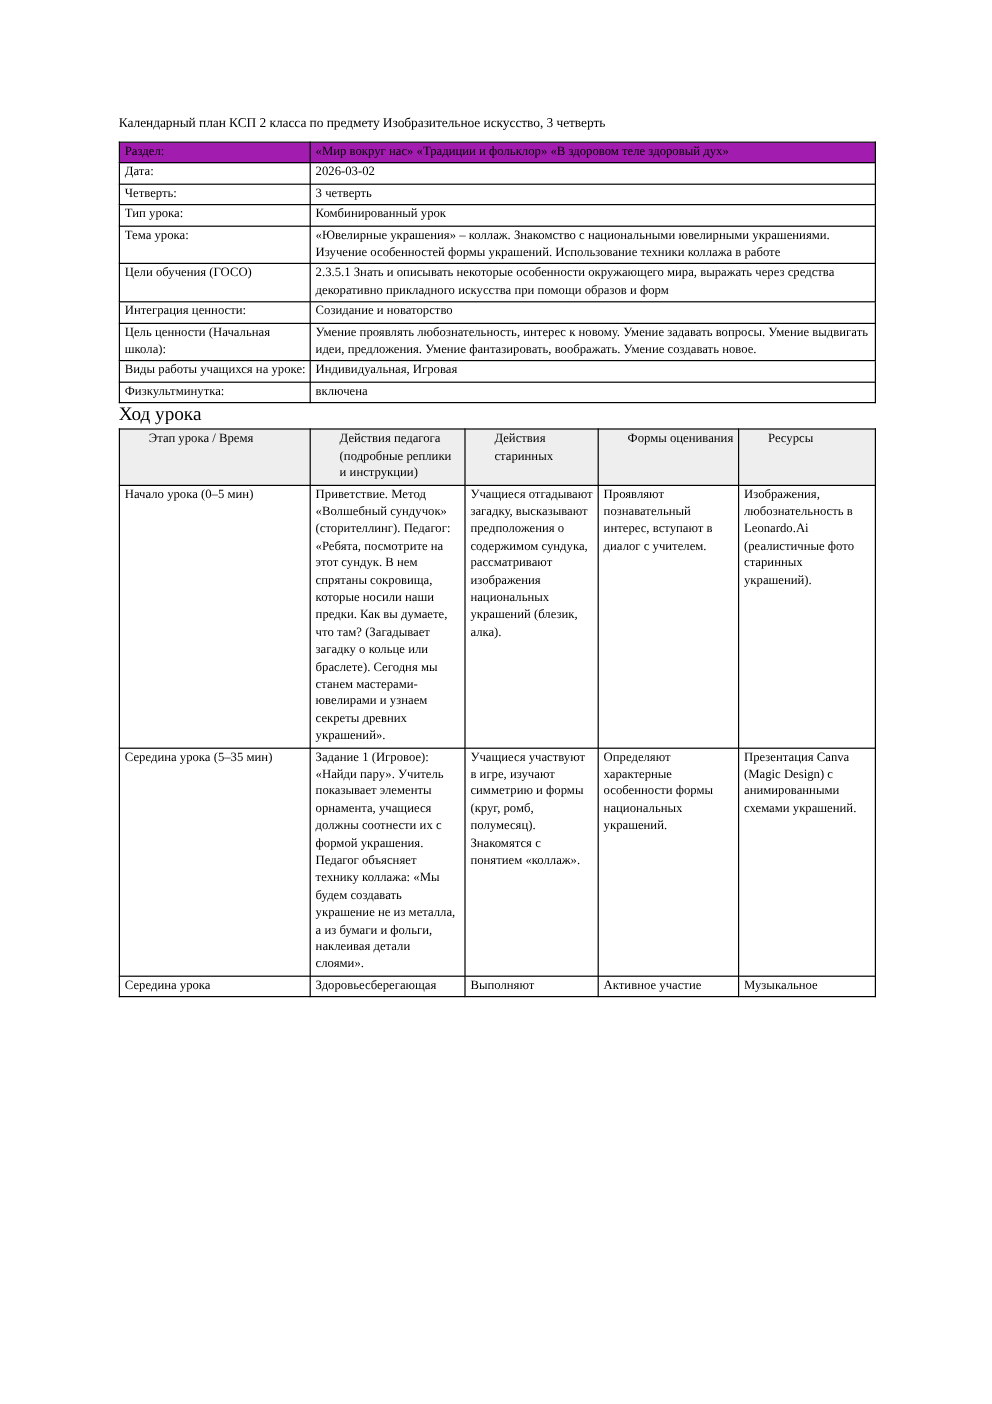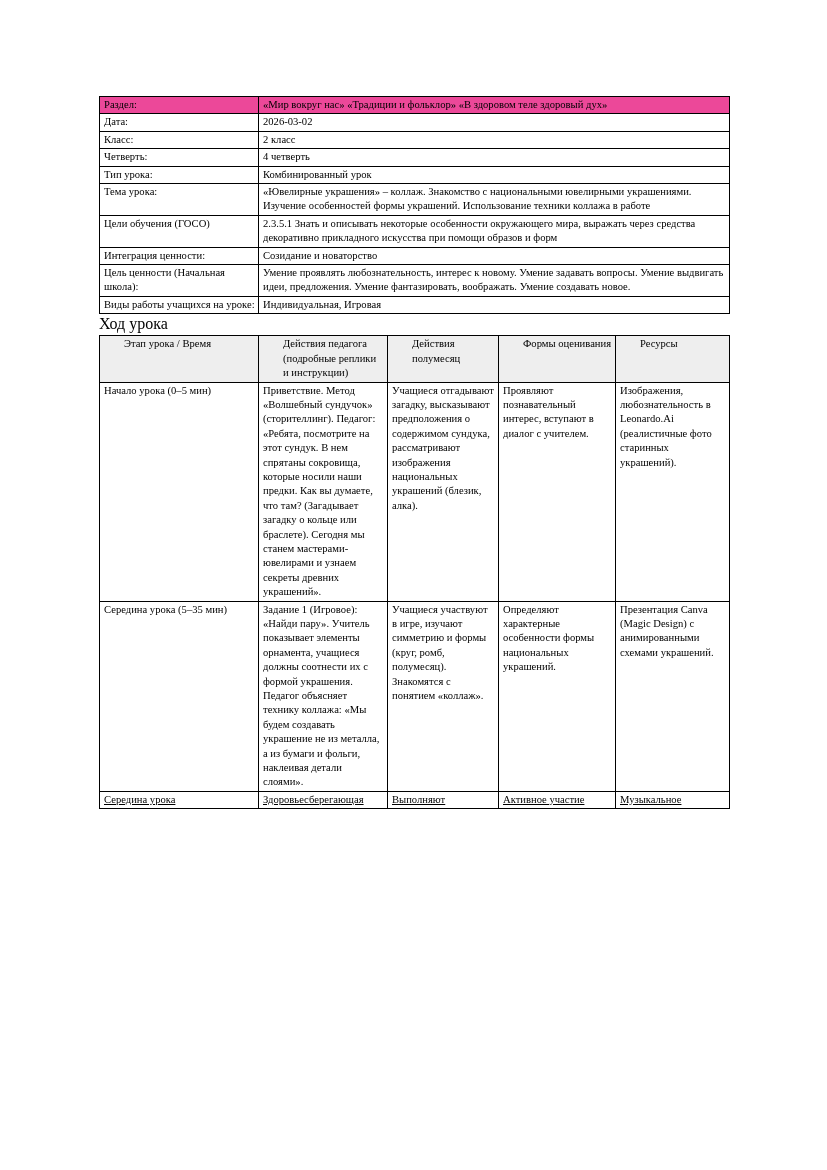--- a/index.html
+++ b/index.html
@@ -55,65 +55,61 @@
     font-weight: normal;
     word-wrap: break-word;
     overflow-wrap: break-word;
     hyphens: none;
   }
 
   
   #info-table col.c-label { width: 159px; }
   #info-table col.c-value { width: 471px; }
 
-  #info-table tr.shaded td { background: #ec4899; }
+  #info-table tr.shaded td { background: #a21caf; }
 
   
   #lesson-table col.c1 { width: 159px; }
   #lesson-table col.c2 { width: 129px; }
   #lesson-table col.c3 { width: 111px; }
   #lesson-table col.c4 { width: 117px; }
   #lesson-table col.c5 { width: 114px; }
 
   #lesson-table thead td { background: #eeeeee; padding-left: 24px; }
 
   
   .clip-row td {
     height: 14px;
     overflow: hidden;
-    text-decoration: underline;
   }
 </style>
 </head>
 <body>
 
 <div class="page">
 
+  <div class="doc-title">Календарный план КСП 2 класса по предмету Изобразительное искусство, 3 четверть</div>
 
   <table class="doc-table" id="info-table">
     <colgroup>
       <col class="c-label">
       <col class="c-value">
     </colgroup>
     <tbody id="info-tbody">
         <tr class="shaded">
           <td>Раздел:</td>
           <td>«Мир вокруг нас» «Традиции и фольклор» «В здоровом теле здоровый дух»</td>
         </tr>
         <tr>
           <td>Дата:</td>
           <td>2026-03-02</td>
         </tr>
         <tr>
-          <td>Класс:</td>
-          <td>2 класс</td>
-        </tr>
-        <tr>
           <td>Четверть:</td>
-          <td>4 четверть</td>
+          <td>3 четверть</td>
         </tr>
         <tr>
           <td>Тип урока:</td>
           <td>Комбинированный урок</td>
         </tr>
         <tr>
           <td>Тема урока:</td>
           <td>«Ювелирные украшения» – коллаж. Знакомство с национальными ювелирными украшениями. Изучение особенностей формы украшений. Использование техники коллажа в работе</td>
         </tr>
         <tr>
@@ -125,38 +121,42 @@
           <td>Созидание и новаторство</td>
         </tr>
         <tr>
           <td>Цель ценности (Начальная школа):</td>
           <td>Умение проявлять любознательность, интерес к новому. Умение задавать вопросы. Умение выдвигать идеи, предложения. Умение фантазировать, воображать. Умение создавать новое.</td>
         </tr>
         <tr>
           <td>Виды работы учащихся на уроке:</td>
           <td>Индивидуальная, Игровая</td>
         </tr>
+        <tr>
+          <td>Физкультминутка:</td>
+          <td>включена</td>
+        </tr>
       </tbody>
   </table>
 
   <div class="section-label">Ход урока</div>
 
   <table class="doc-table" id="lesson-table">
     <colgroup>
       <col class="c1">
       <col class="c2">
       <col class="c3">
       <col class="c4">
       <col class="c5">
     </colgroup>
     <thead id="lesson-thead">
         <tr>
           <td>Этап урока / Время</td>
           <td>Действия педагога (подробные реплики и инструкции)</td>
-          <td>Действия полумесяц</td>
+          <td>Действия старинных</td>
           <td>Формы оценивания</td>
           <td>Ресурсы</td>
         </tr>
       </thead>
     <tbody id="lesson-tbody">
         <tr>
           <td>Начало урока (0–5 мин)</td>
           <td>Приветствие. Метод «Волшебный сундучок» (сторителлинг). Педагог: «Ребята, посмотрите на этот сундук. В нем спрятаны сокровища, которые носили наши предки. Как вы думаете, что там? (Загадывает загадку о кольце или браслете). Сегодня мы станем мастерами-ювелирами и узнаем секреты древних украшений».</td>
           <td>Учащиеся отгадывают загадку, высказывают предположения о содержимом сундука, рассматривают изображения национальных украшений (блезик, алка).</td>
           <td>Проявляют познавательный интерес, вступают в диалог с учителем.</td>

